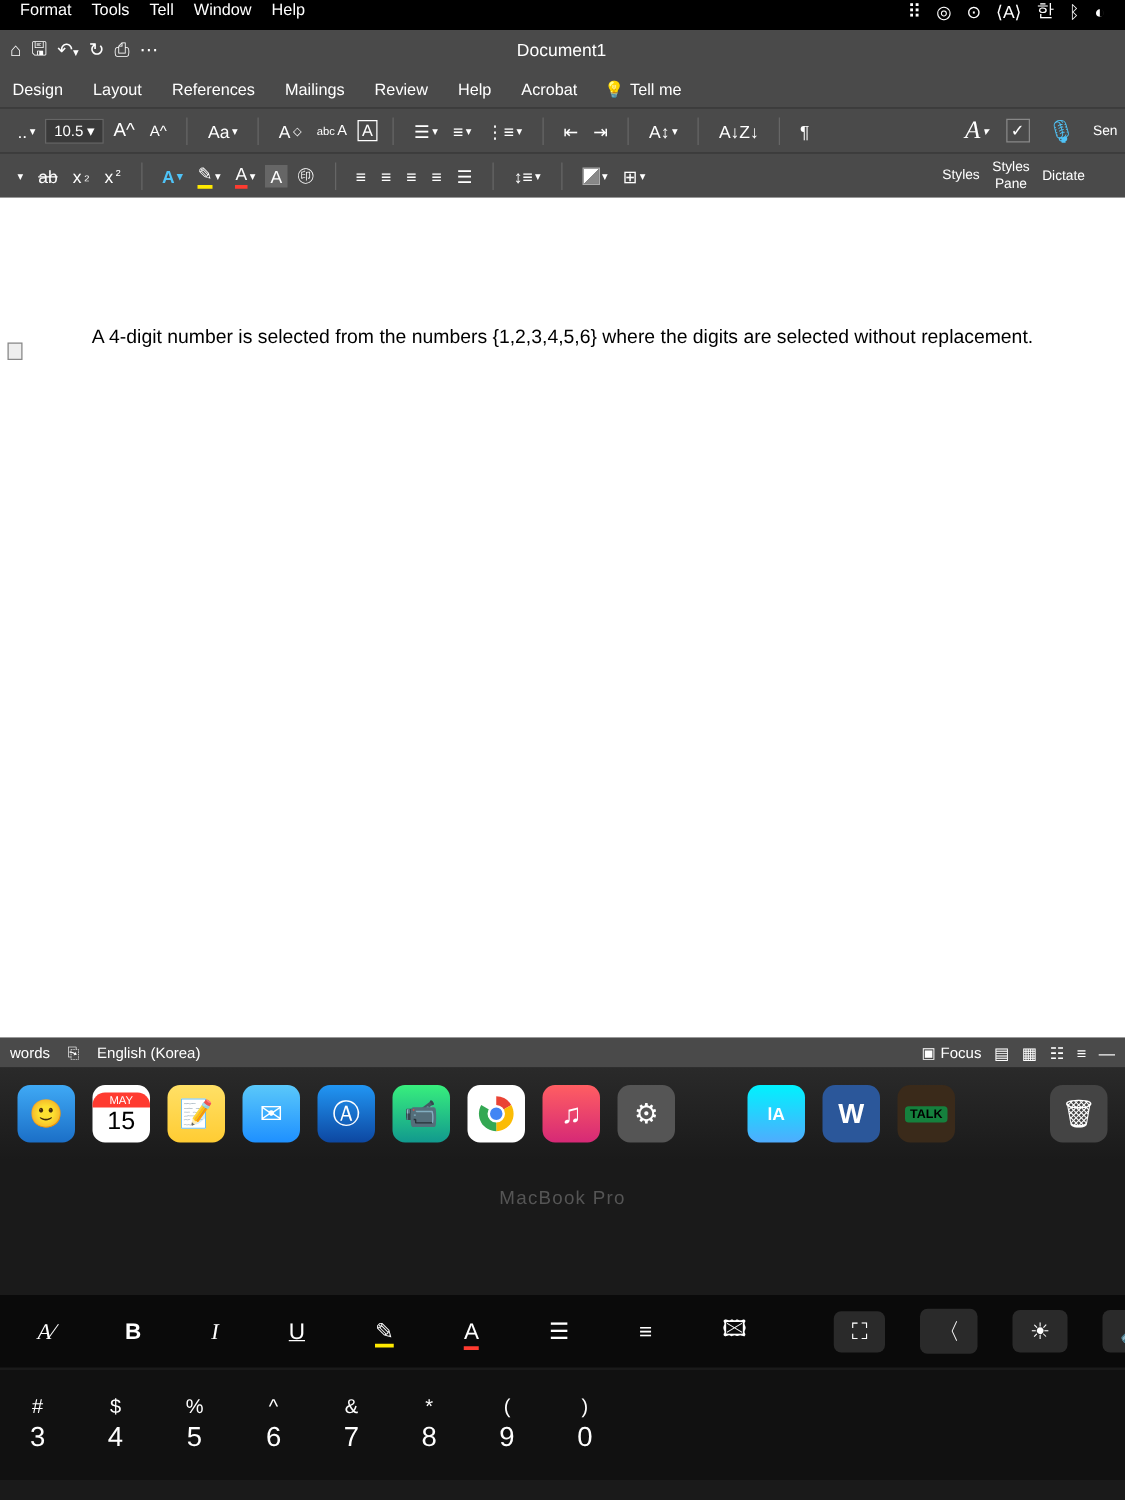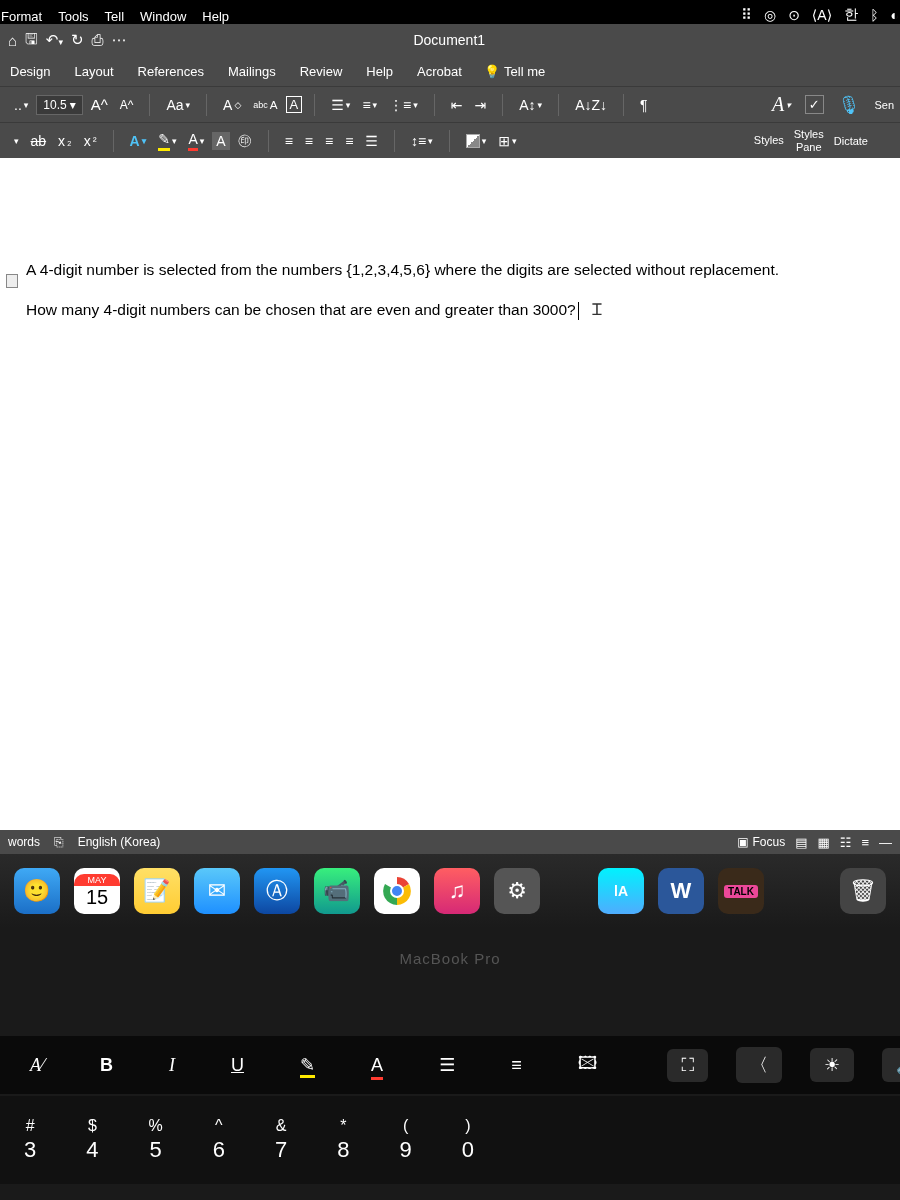--- a/index.html
+++ b/index.html
@@ -1,19 +1,19 @@
 <!DOCTYPE html>
 <html><head>
 <meta charset="utf-8">
 <style>
 * { margin: 0; padding: 0; box-sizing: border-box; font-family: -apple-system, BlinkMacSystemFont, "Segoe UI", sans-serif; }
 body { width: 900px; height: 1200px; background: #1a1a1a; overflow: hidden; position: relative; }
 
 
-.mac-menubar { background: #000; color: #fff; height: 24px; display: flex; align-items: flex-end; padding: 0 1px; font-size: 13px; justify-content: space-between; }
+.mac-menubar { background: #000; color: #fff; height: 24px; display: flex; align-items: flex-start; padding: 0 16px; font-size: 13px; justify-content: space-between; }
 .mac-menubar .menu-left { display: flex; gap: 16px; }
 .mac-menubar .menu-right { display: flex; gap: 12px; align-items: center; }
 .mac-menubar .menu-item { cursor: pointer; }
 .status-icon { font-size: 14px; }
 
 
 .titlebar { background: #4a4a4a; height: 32px; display: flex; align-items: center; padding: 0 8px; color: #fff; }
 .titlebar-left { display: flex; gap: 8px; align-items: center; }
 .titlebar-icon { font-size: 15px; }
 .titlebar-title { flex: 1; text-align: center; font-size: 14px; font-weight: 500; }
@@ -36,21 +36,21 @@
 .dictate-label { font-size: 11px; }
 .editor-icon { border: 1px solid #888; padding: 1px 3px; font-size: 13px; }
 .highlight-underline { border-bottom: 3px solid #ffea00; padding-bottom: 1px; }
 .fontcolor-underline { border-bottom: 3px solid #ff3b30; padding-bottom: 1px; }
 .shading { display: inline-block; width: 14px; height: 14px; background: linear-gradient(135deg,#fff 50%,#888 50%); border: 1px solid #aaa; }
 
 
 .doc-area { background: #fff; height: 672px; padding: 100px 26px 20px 26px; color: #000; font-family: Arial, sans-serif; position: relative; }
 .doc-ruler-tab { position: absolute; top: 116px; left: 6px; width: 12px; height: 14px; border: 1px solid #888; background: #eee; }
 .doc-text { font-size: 15.5px; line-height: 1.55; }
-.doc-text p { margin-bottom: 16px; }
+.doc-text p { margin-bottom: 16px; text-align: center; }
 .cursor-line { display: inline-block; width: 1px; height: 18px; background: #000; vertical-align: middle; margin-left: 2px; }
 .ibeam-icon { font-size: 16px; color: #333; }
 
 
 .statusbar { background: #4a4a4a; height: 24px; display: flex; align-items: center; padding: 0 8px; color: #fff; font-size: 12px; gap: 14px; }
 .statusbar-right { margin-left: auto; display: flex; align-items: center; gap: 10px; }
 .focus-btn { display: flex; align-items: center; gap: 4px; }
 .view-icon { font-size: 13px; }
 
 
@@ -65,21 +65,21 @@
 .dock-appstore { background: linear-gradient(#2196f3,#0d47a1); }
 .dock-facetime { background: linear-gradient(#38ef7d,#11998e); }
 .dock-chrome { background: #fff; }
 .dock-music { background: linear-gradient(#ff5e62,#d62976); }
 .dock-settings { background: #555; }
 .dock-la { background: linear-gradient(#00f2fe,#4facfe); text-align: center; }
 .dock-word { background: #2b579a; }
 .dock-talk { background: #3a2a1a; }
 .dock-trash { background: #444; }
 .dock-gap { flex: 1; }
-.talk-badge { background: #ec4899; color: #000; font-size: 10px; font-weight: bold; padding: 1px 4px; border-radius: 3px; position: absolute; }
+.talk-badge { background: #15803d; color: #000; font-size: 10px; font-weight: bold; padding: 1px 4px; border-radius: 3px; position: absolute; }
 
 
 .laptop-label { height: 60px; background: #1a1a1a; display: flex; align-items: center; justify-content: center; color: #555; font-size: 15px; letter-spacing: 1px; }
 .touchbar { height: 58px; background: #0a0a0a; display: flex; align-items: center; padding: 0 16px; gap: 28px; margin-top: 48px; }
 .tb-btn { color: #fff; font-size: 18px; padding: 6px 14px; border-radius: 6px; cursor: pointer; }
 .tb-btn-box { background: #2a2a2a; }
 .tb-font-under { border-bottom: 3px solid #ff3b30; padding-bottom: 2px; }
 .tb-spacer { flex: 1; }
 .keyrow { height: 88px; background: #111; display: flex; align-items: center; padding: 0 24px; gap: 50px; margin-top: 2px; }
 .key { color: #fff; display: flex; flex-direction: column; align-items: center; font-size: 14px; font-family: Arial; }
@@ -246,24 +246,20 @@
 Pane</span>
     <span class="dictate-label">Dictate</span>
     <span style="width:16px"></span>
   </div>
 </div>
 
 <div class="doc-area">
   <div class="doc-ruler-tab"></div>
   <div class="doc-text">
     <p>A 4-digit number is selected from the numbers {1,2,3,4,5,6} where the digits are selected without replacement.</p>
-    <p>
-      <span>How many 4-digit numbers can be chosen that are even and greater than 3000?</span><span class="cursor-line"></span>
-      <span class="ibeam-icon">&nbsp;&nbsp;Ꮖ</span>
-    </p>
   </div>
 </div>
 
 <div class="statusbar">
   <span>words</span>
   <span>⎘</span>
   <span>English (Korea)</span>
   <div class="statusbar-right">
     <span class="focus-btn">
       <span>▣</span>

